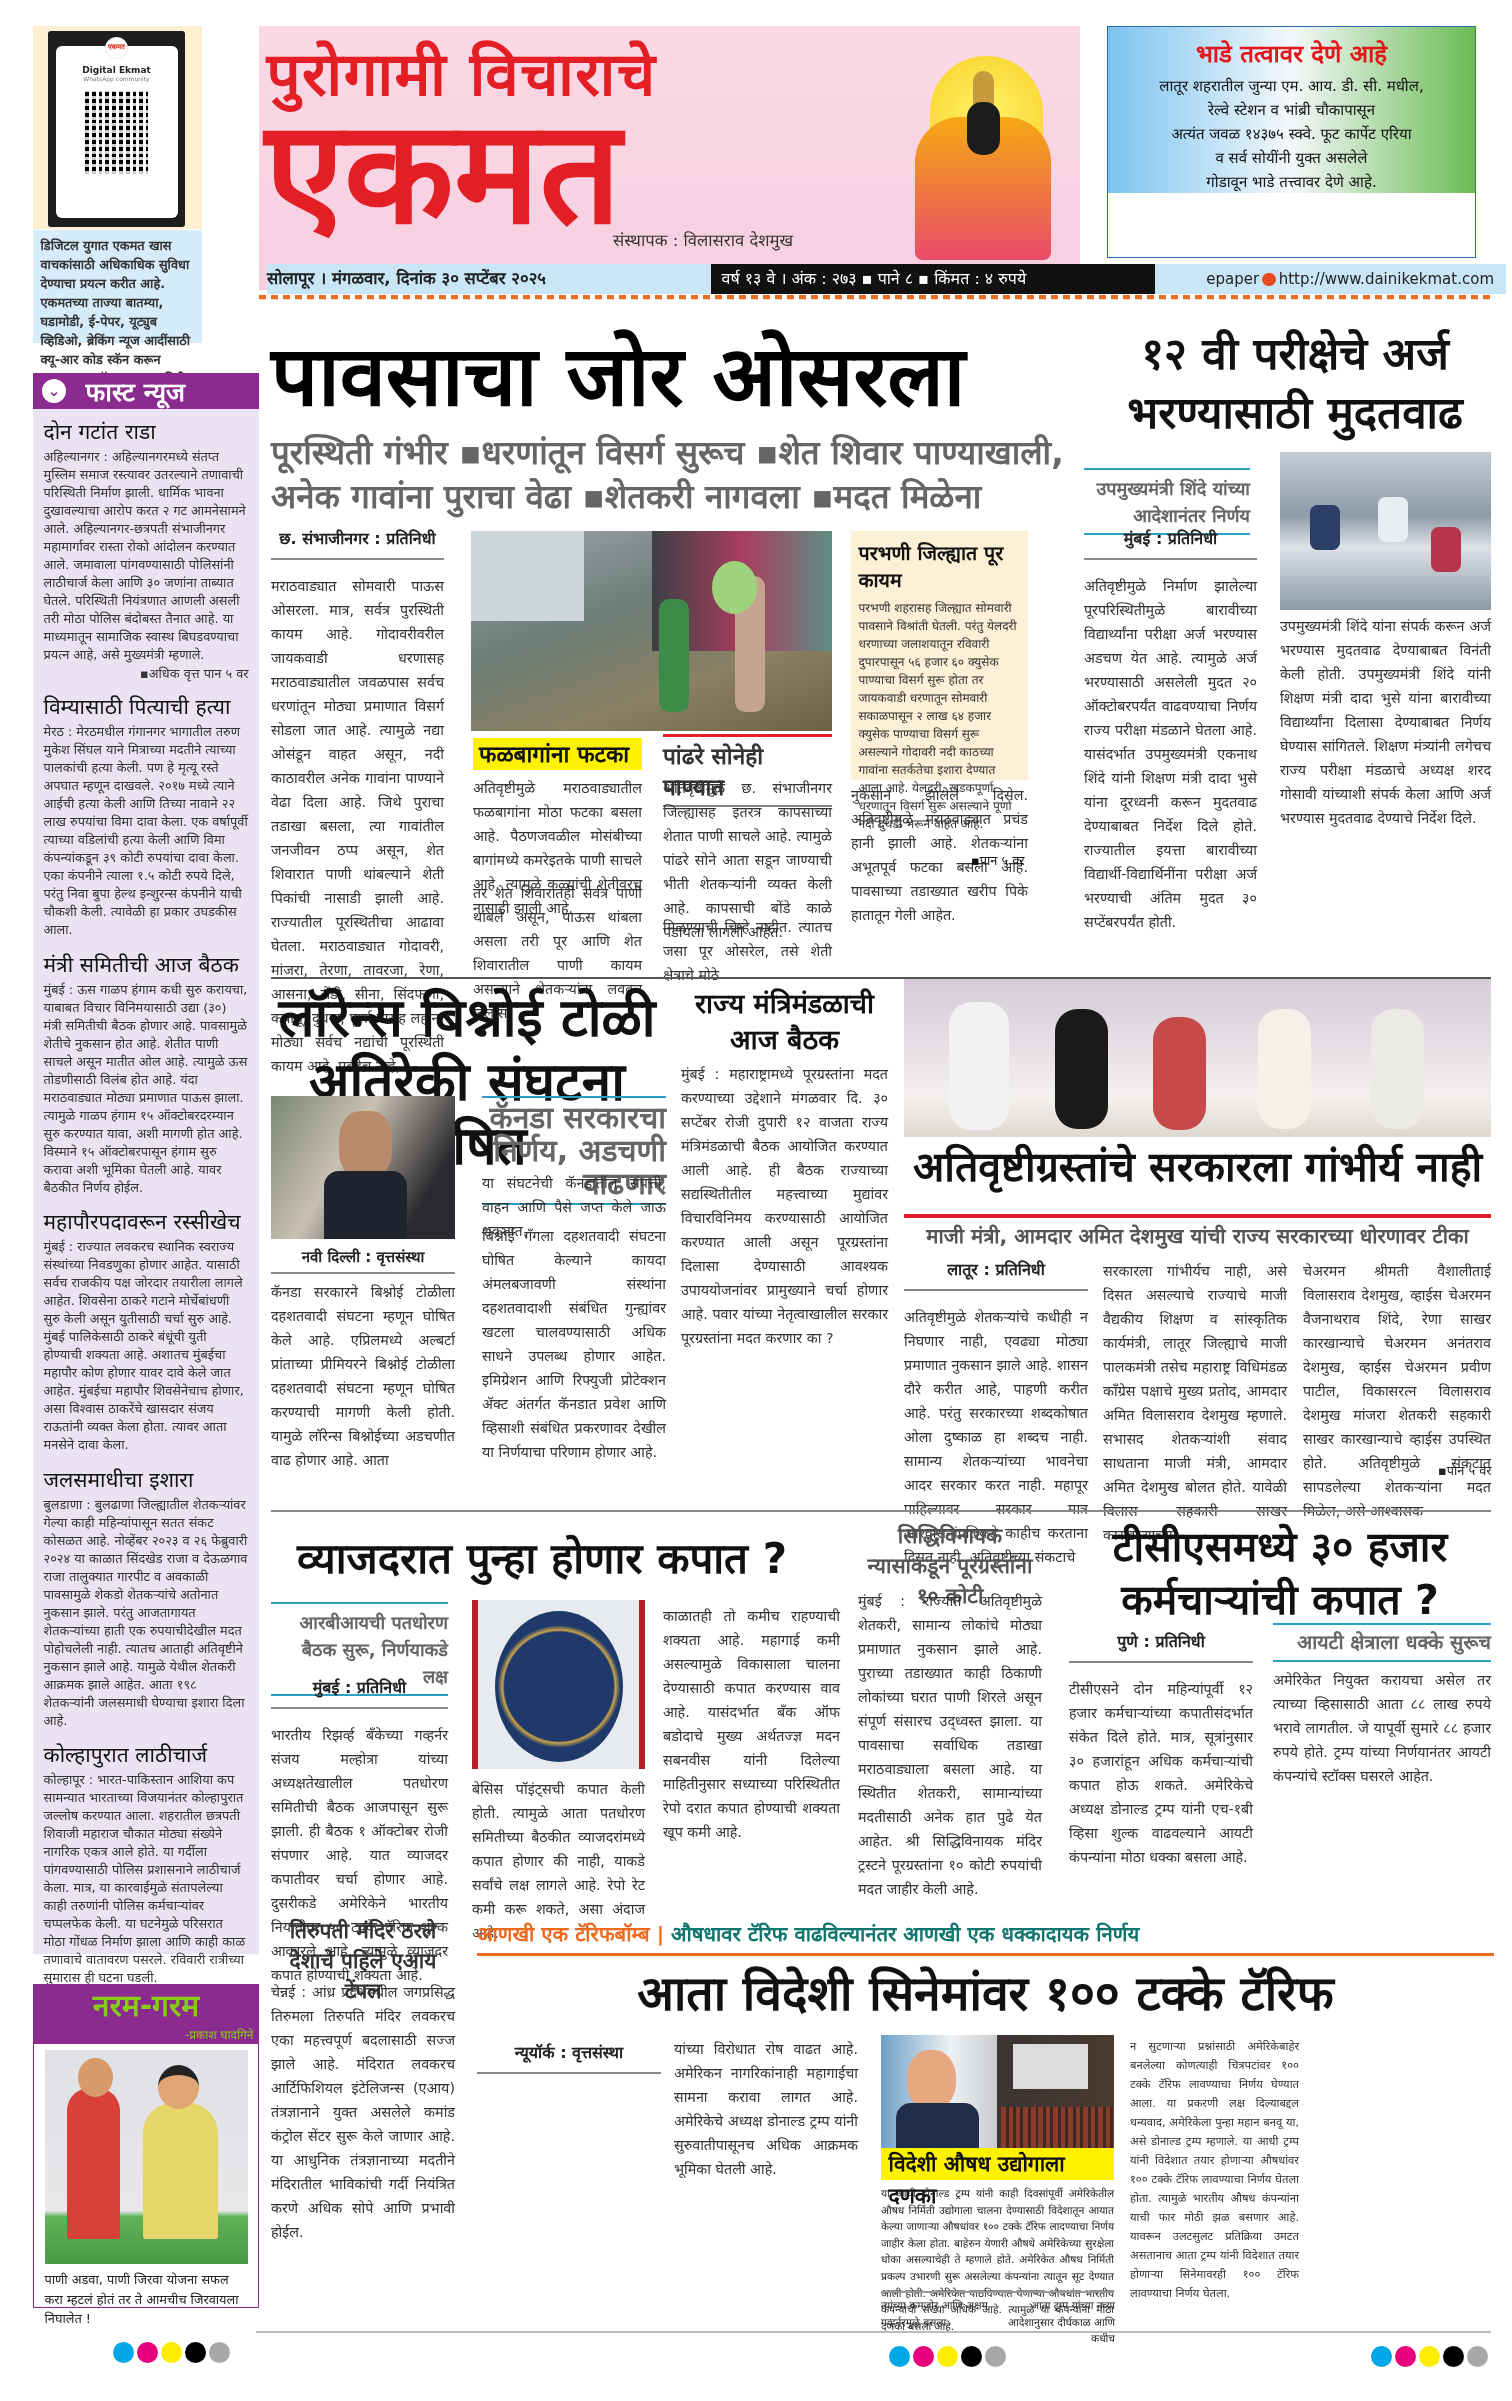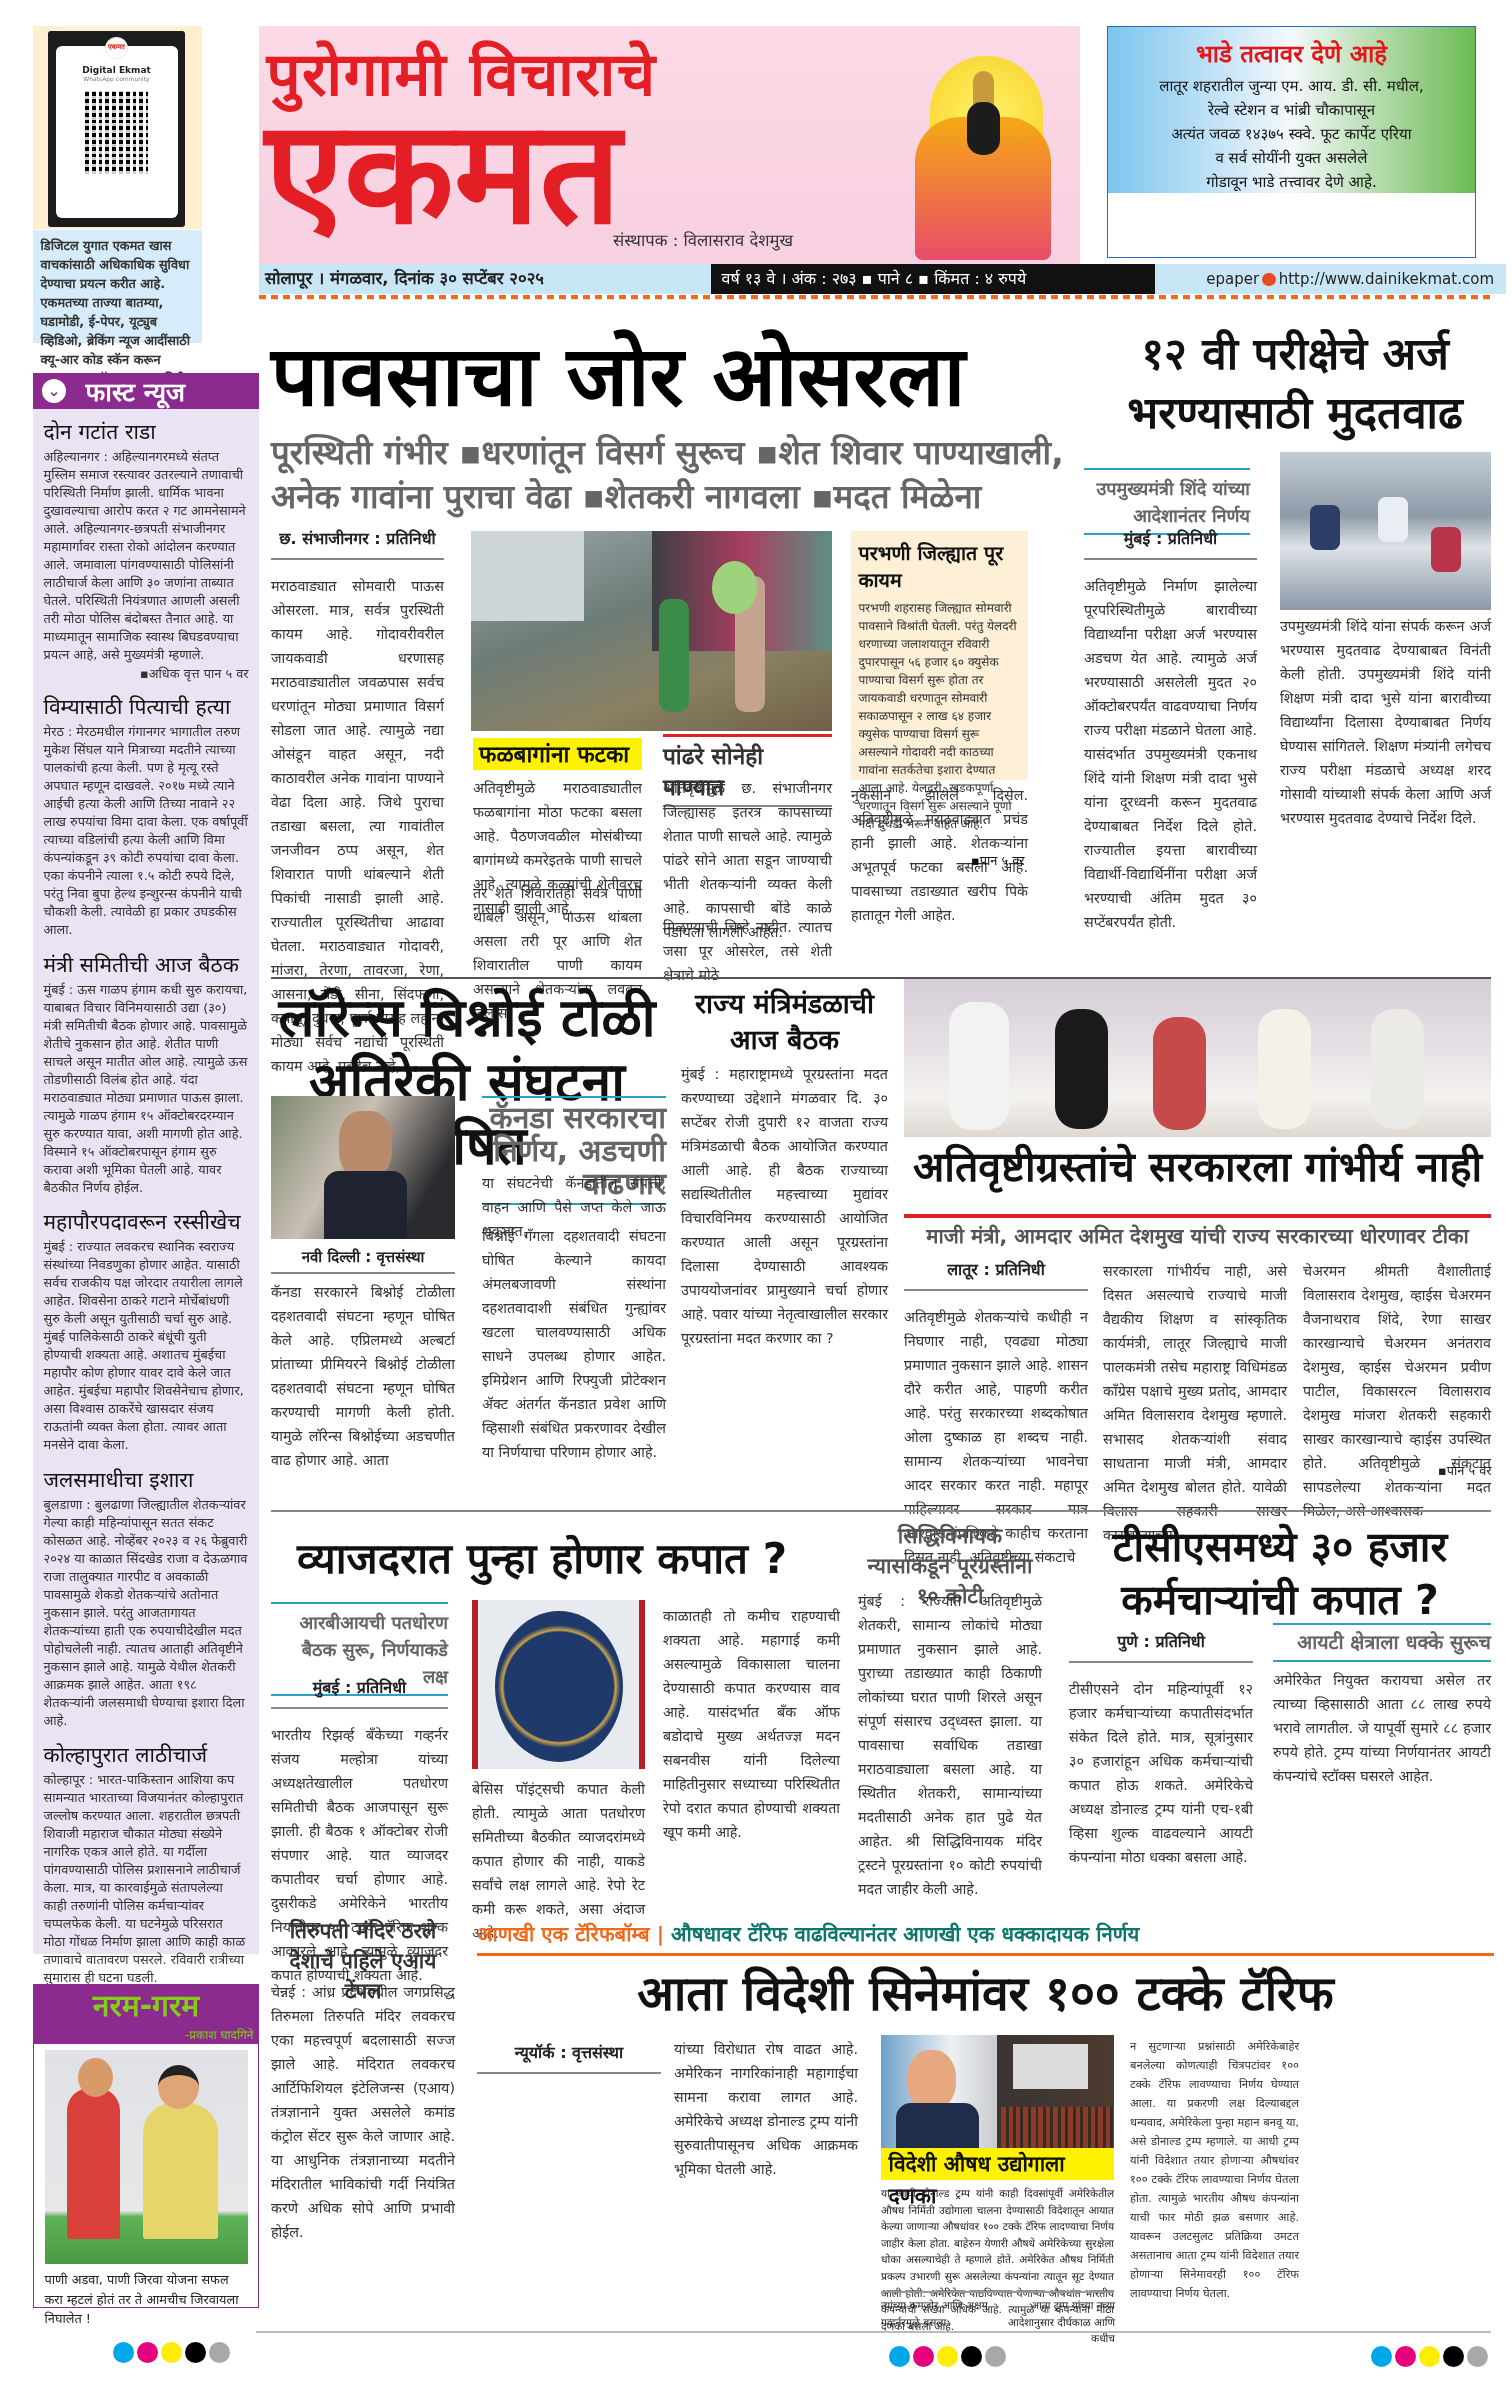--- a/index.html
+++ b/index.html
@@ -41,21 +41,21 @@
 #mast{left:259px;top:26px;width:821px;height:264px;background:linear-gradient(180deg,#fbd9e6,#f7cfe0)}
 #mast .tag{position:absolute;left:7.5px;top:4.5px;font-size:60px;font-weight:bold;color:#e31e24;letter-spacing:1.5px}
 #mast .big{position:absolute;left:6px;top:75px;font-size:143px;font-weight:bold;color:#e31e24;line-height:1}
 #mast .founder{position:absolute;left:354px;top:202px;font-size:16.6px;color:#333}
 #goddess{position:absolute;left:648px;top:22.6px;width:151px;height:211px}
 #goddess .sun{position:absolute;left:22.6px;top:7.5px;width:113px;height:151px;border-radius:56px 56px 7.5px 7.5px;background:radial-gradient(circle at 50% 40%,#fff36a,#f7c614)}
 #goddess .robe{position:absolute;left:7.5px;top:68px;width:136px;height:143px;background:linear-gradient(180deg,#f5a913,#e94b6a);border-radius:45px 45px 7.5px 7.5px}
 #goddess .face{position:absolute;left:60px;top:53px;width:33px;height:53px;background:#1c1c1c;border-radius:15px}
 #goddess .crown{position:absolute;left:66px;top:22.6px;width:21px;height:35px;background:#c79b3d;border-radius:10.5px 10.5px 3px 3px}
 #dateline{left:259px;top:264px;width:821px;height:30px}
-#datel{position:absolute;left:0;top:0;width:452px;height:30px;background:#c9e6f6;font-size:16.6px;line-height:30px;padding-left:6px;color:#222;font-weight:bold}
+#datel{position:absolute;left:8px;top:0;width:452px;height:30px;background:#c9e6f6;font-size:16.6px;line-height:30px;padding-left:0;color:#222;font-weight:bold}
 #issue{position:absolute;left:452px;top:0;width:452px;height:30px;background:#111;color:#fff;font-size:16px;line-height:30px;padding-left:10.5px}
 #epaper{left:1155px;top:264px;width:351px;height:30px;background:#c9e6f6;font-size:15px;line-height:30px;text-align:right;padding-right:12px;color:#222}
 #epaper .ei{display:inline-block;width:13.6px;height:13.6px;border-radius:50%;background:#e94b1e;vertical-align:middle;margin:0 3px}
 #zig{left:259px;top:295px;width:1235px;height:10.5px;background:repeating-linear-gradient(90deg,#ee6a1f 0 7.5px,#fff 7.5px 12px);clip-path:polygon(0 0,100% 0,100% 40%,0 40%)}
 #ad{left:1107px;top:26px;width:369px;height:232px;border:1.5px solid #2a6bb5}
 #adtop{height:166px;background:linear-gradient(90deg,#7cc4ef,#f4f8fb 50%,#6cbb54);text-align:center;padding-top:9px}
 #adtop .h{font-size:24px;font-weight:bold;color:#e3161c;margin-bottom:4.5px}
 #adtop .l{font-size:15px;line-height:24px;color:#111}
 #adbot{height:63px;background:#1e6ab6;color:#fff;text-align:center;padding-top:4.5px}
 #adbot .c{font-size:13.6px}

